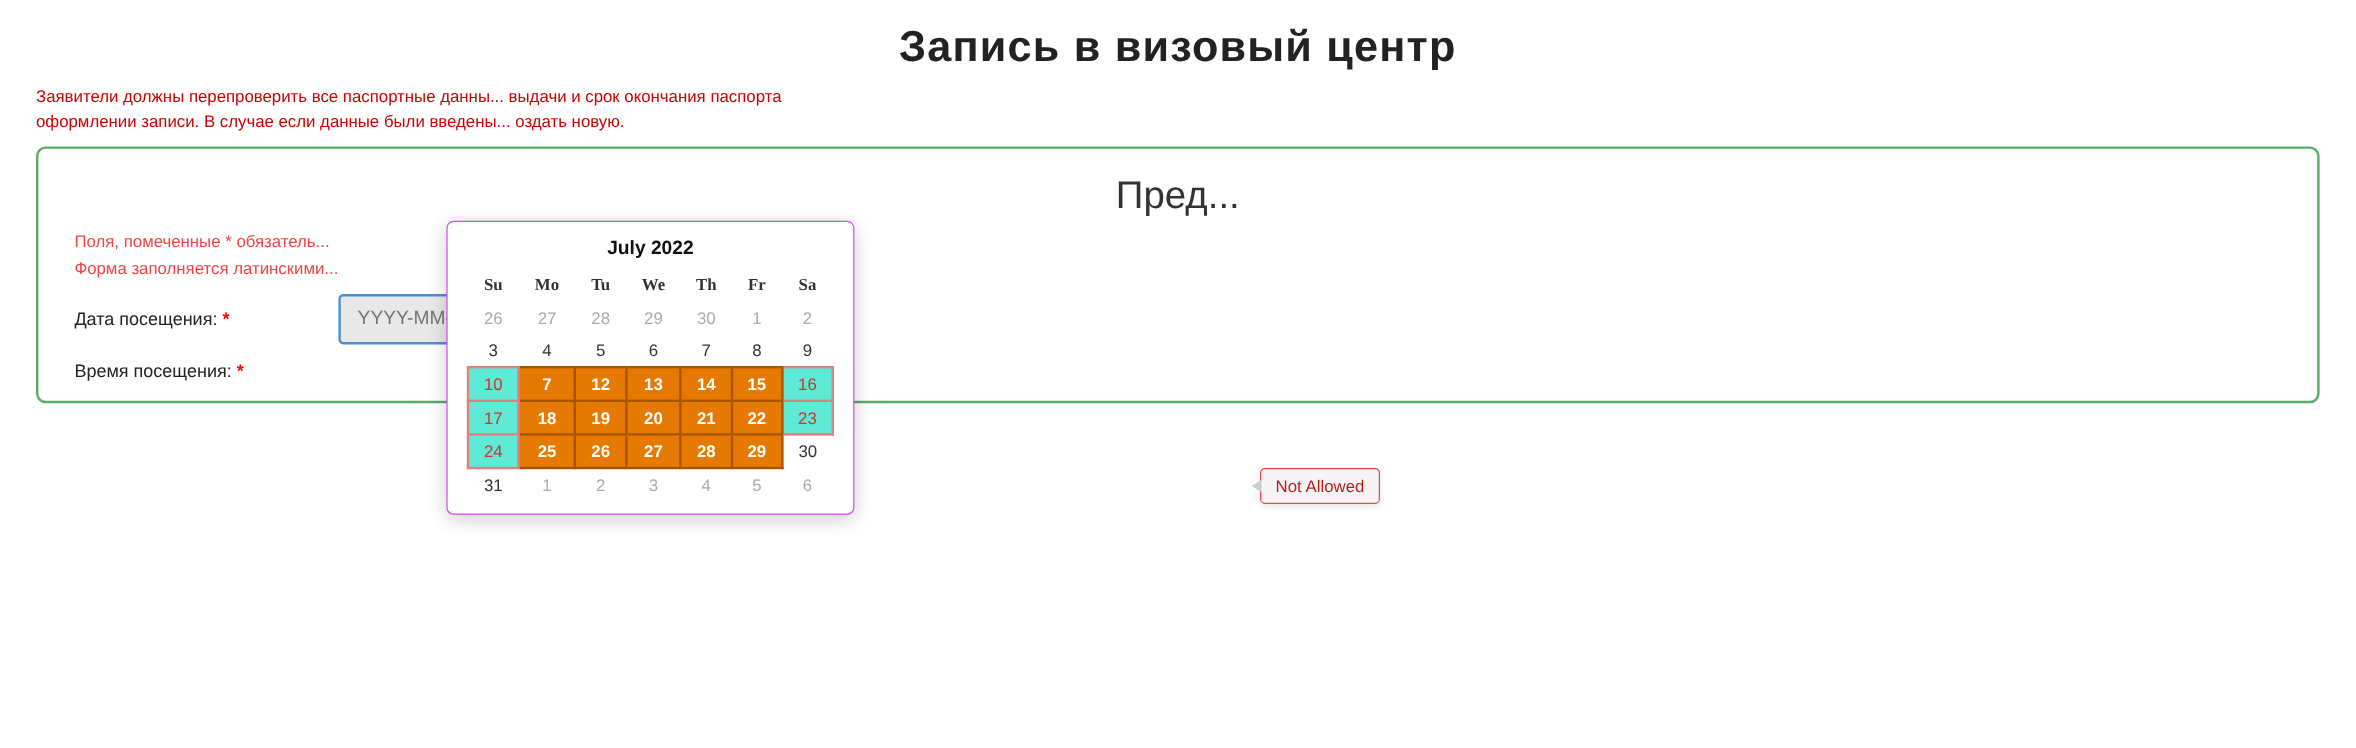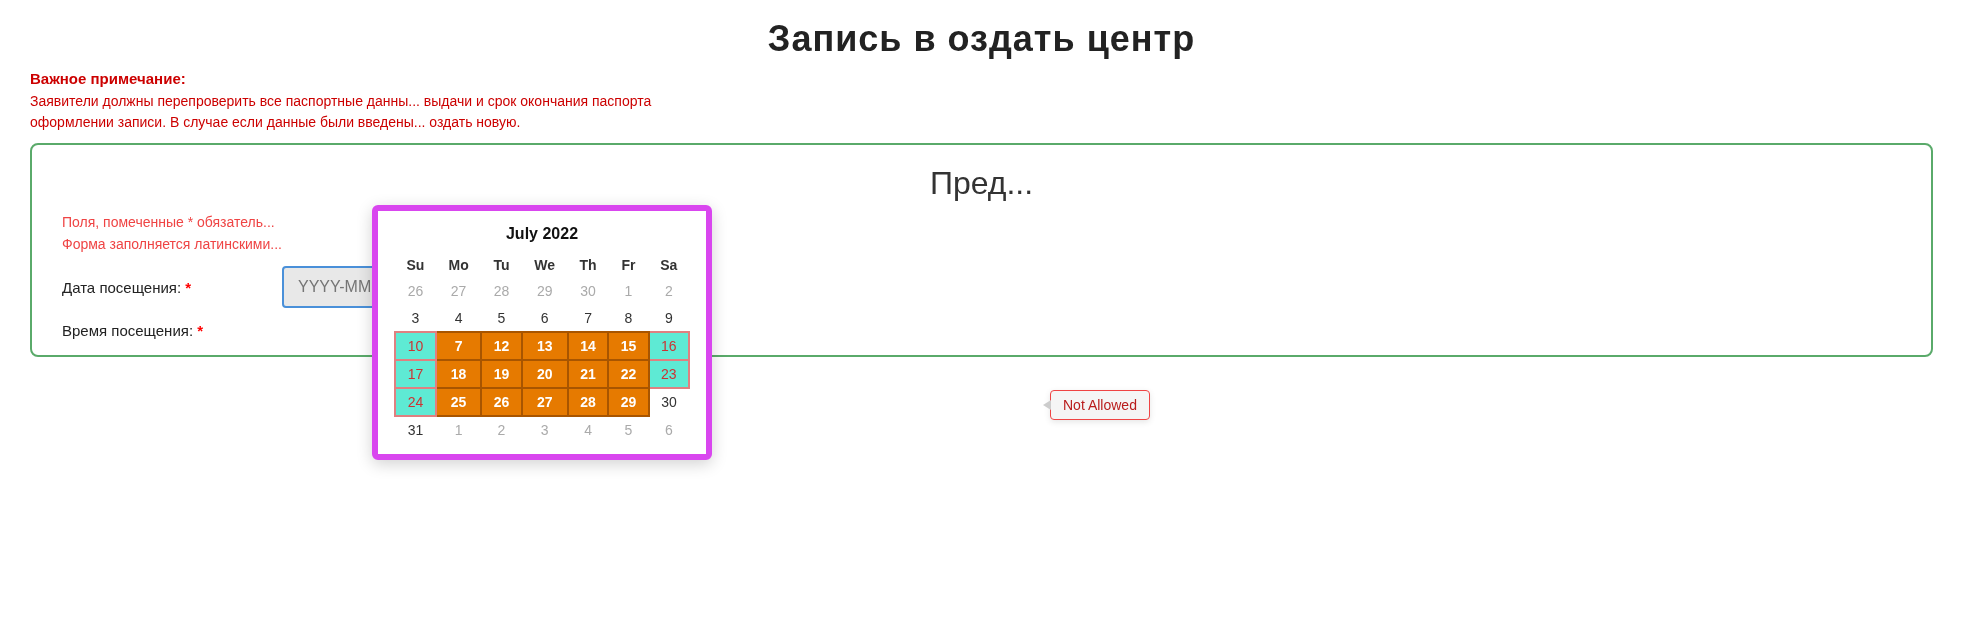--- a/index.html
+++ b/index.html
@@ -85,21 +85,21 @@
       width: 380px;
       outline: none;
     }
 
     
     .calendar-popup {
       position: absolute;
       top: 60px;
       left: 340px;
       background: #fff;
-      border: 6px solid #d946ef;
+      border: 1px solid #d946ef;
       border-radius: 6px;
       box-shadow: 0 4px 16px rgba(0,0,0,0.18);
       padding: 14px 16px 10px 16px;
       width: 340px;
       z-index: 100;
     }
 
     .cal-header {
       text-align: center;
       font-weight: bold;
@@ -112,20 +112,21 @@
       width: 100%;
       border-collapse: collapse;
     }
 
     .cal-grid th {
       text-align: center;
       font-size: 14px;
       font-weight: bold;
       color: #333;
       padding: 4px 2px;
+      font-family: Liberation Serif, serif;
     }
 
     .cal-grid td {
       text-align: center;
       font-size: 14px;
       padding: 5px 2px;
       color: #999;
       cursor: default;
       border: 1px solid transparent;
       border-radius: 2px;
@@ -178,24 +179,23 @@
       left: -8px;
       transform: translateY(-50%);
       border-width: 5px 8px 5px 0;
       border-style: solid;
       border-color: transparent #ccc transparent transparent;
     }
   </style>
 </head>
 <body>
 
-<h1 class="page-header">Запись в оздать центр</h1>
+<h1 class="page-header">Запись в визовый центр</h1>
 
 <div class="notice-block">
-  <div class="notice-title">Важное примечание:</div>
   <div class="notice-text">Заявители должны перепроверить все паспортные данны... выдачи и срок окончания паспорта</div>
   <div class="notice-text">оформлении записи. В случае если данные были введены... оздать новую.</div>
 </div>
 
 <div class="main-form-area">
   <div class="form-section-title">Пред...</div>
 
   <div class="form-note">
     <span>Поля, помеченные * обязатель...</span>
   </div>

